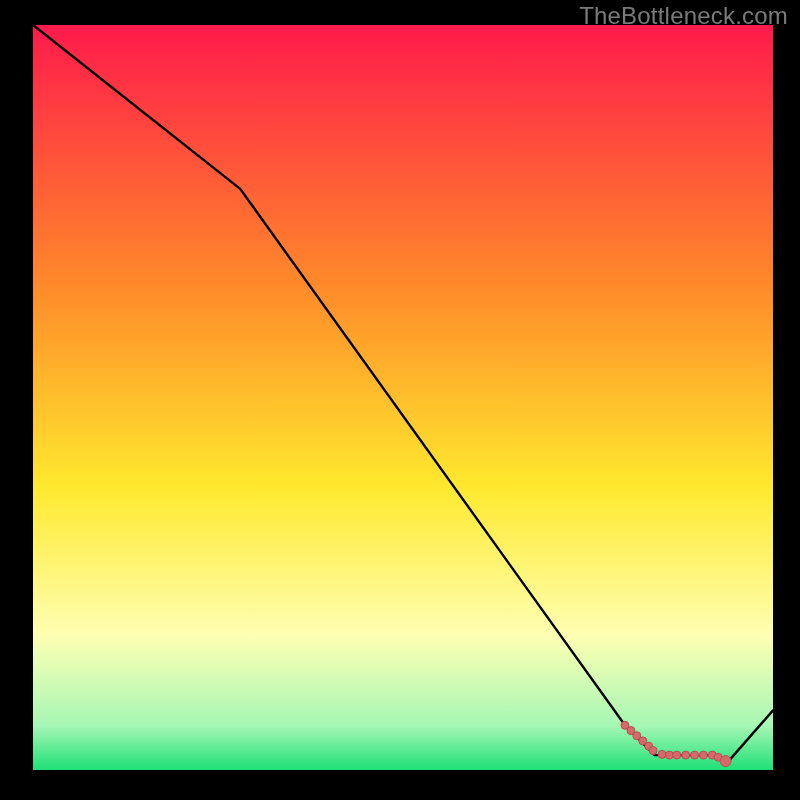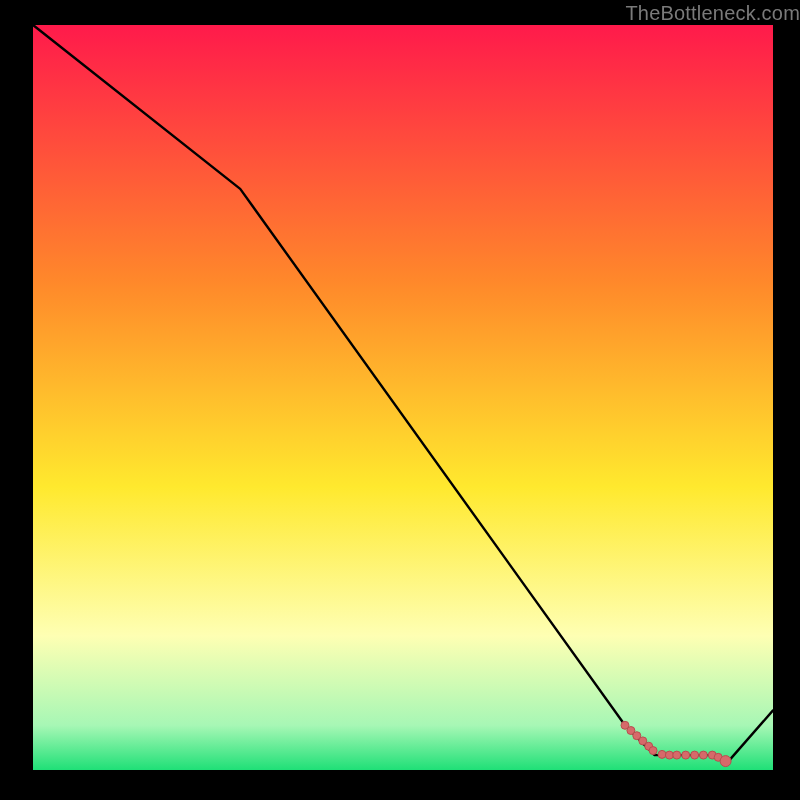--- a/index.html
+++ b/index.html
@@ -13,23 +13,23 @@
   }
   .stage {
     position: relative;
     width: 800px;
     height: 800px;
     background: #000;
   }
   .watermark {
     position: absolute;
     top: 2px;
-    right: 0;
+    right: 12px;
     color: #7a7a7a;
-    font-size: 20px;
+    font-size: 24px;
     font-weight: 500;
     letter-spacing: 0.2px;
     user-select: none;
   }
   svg {
     display: block;
   }
 </style>
 </head>
 <body>

